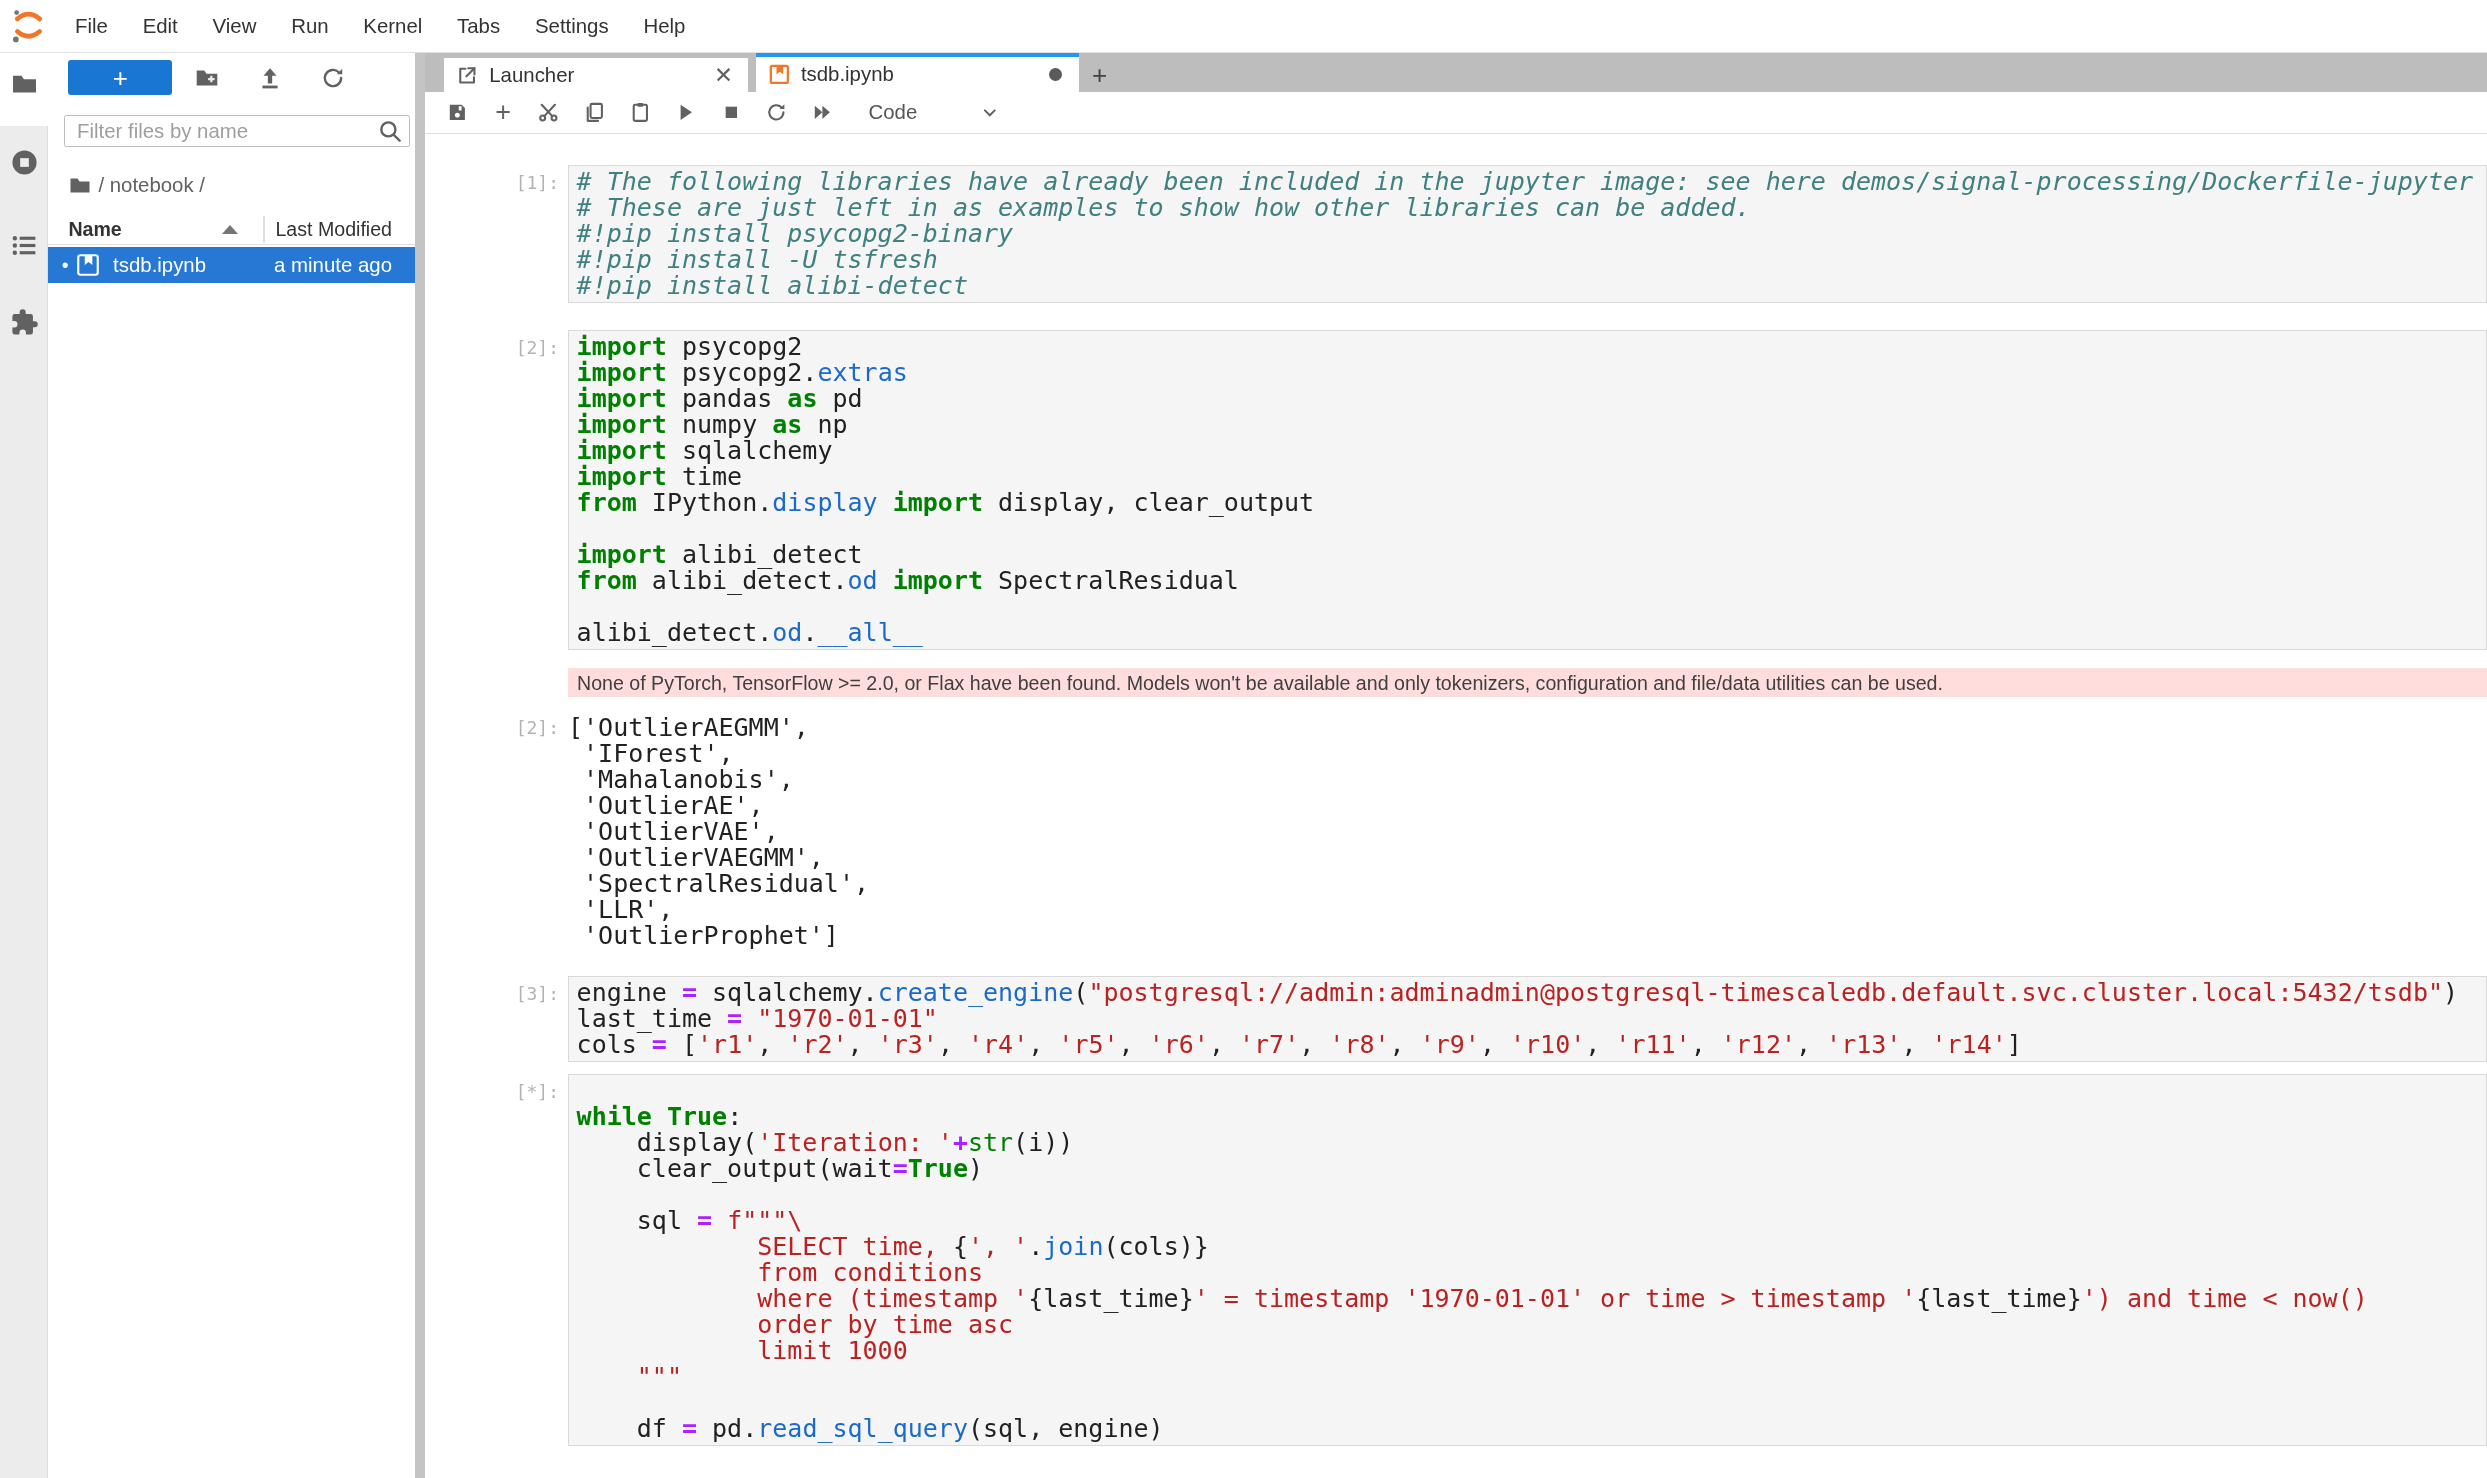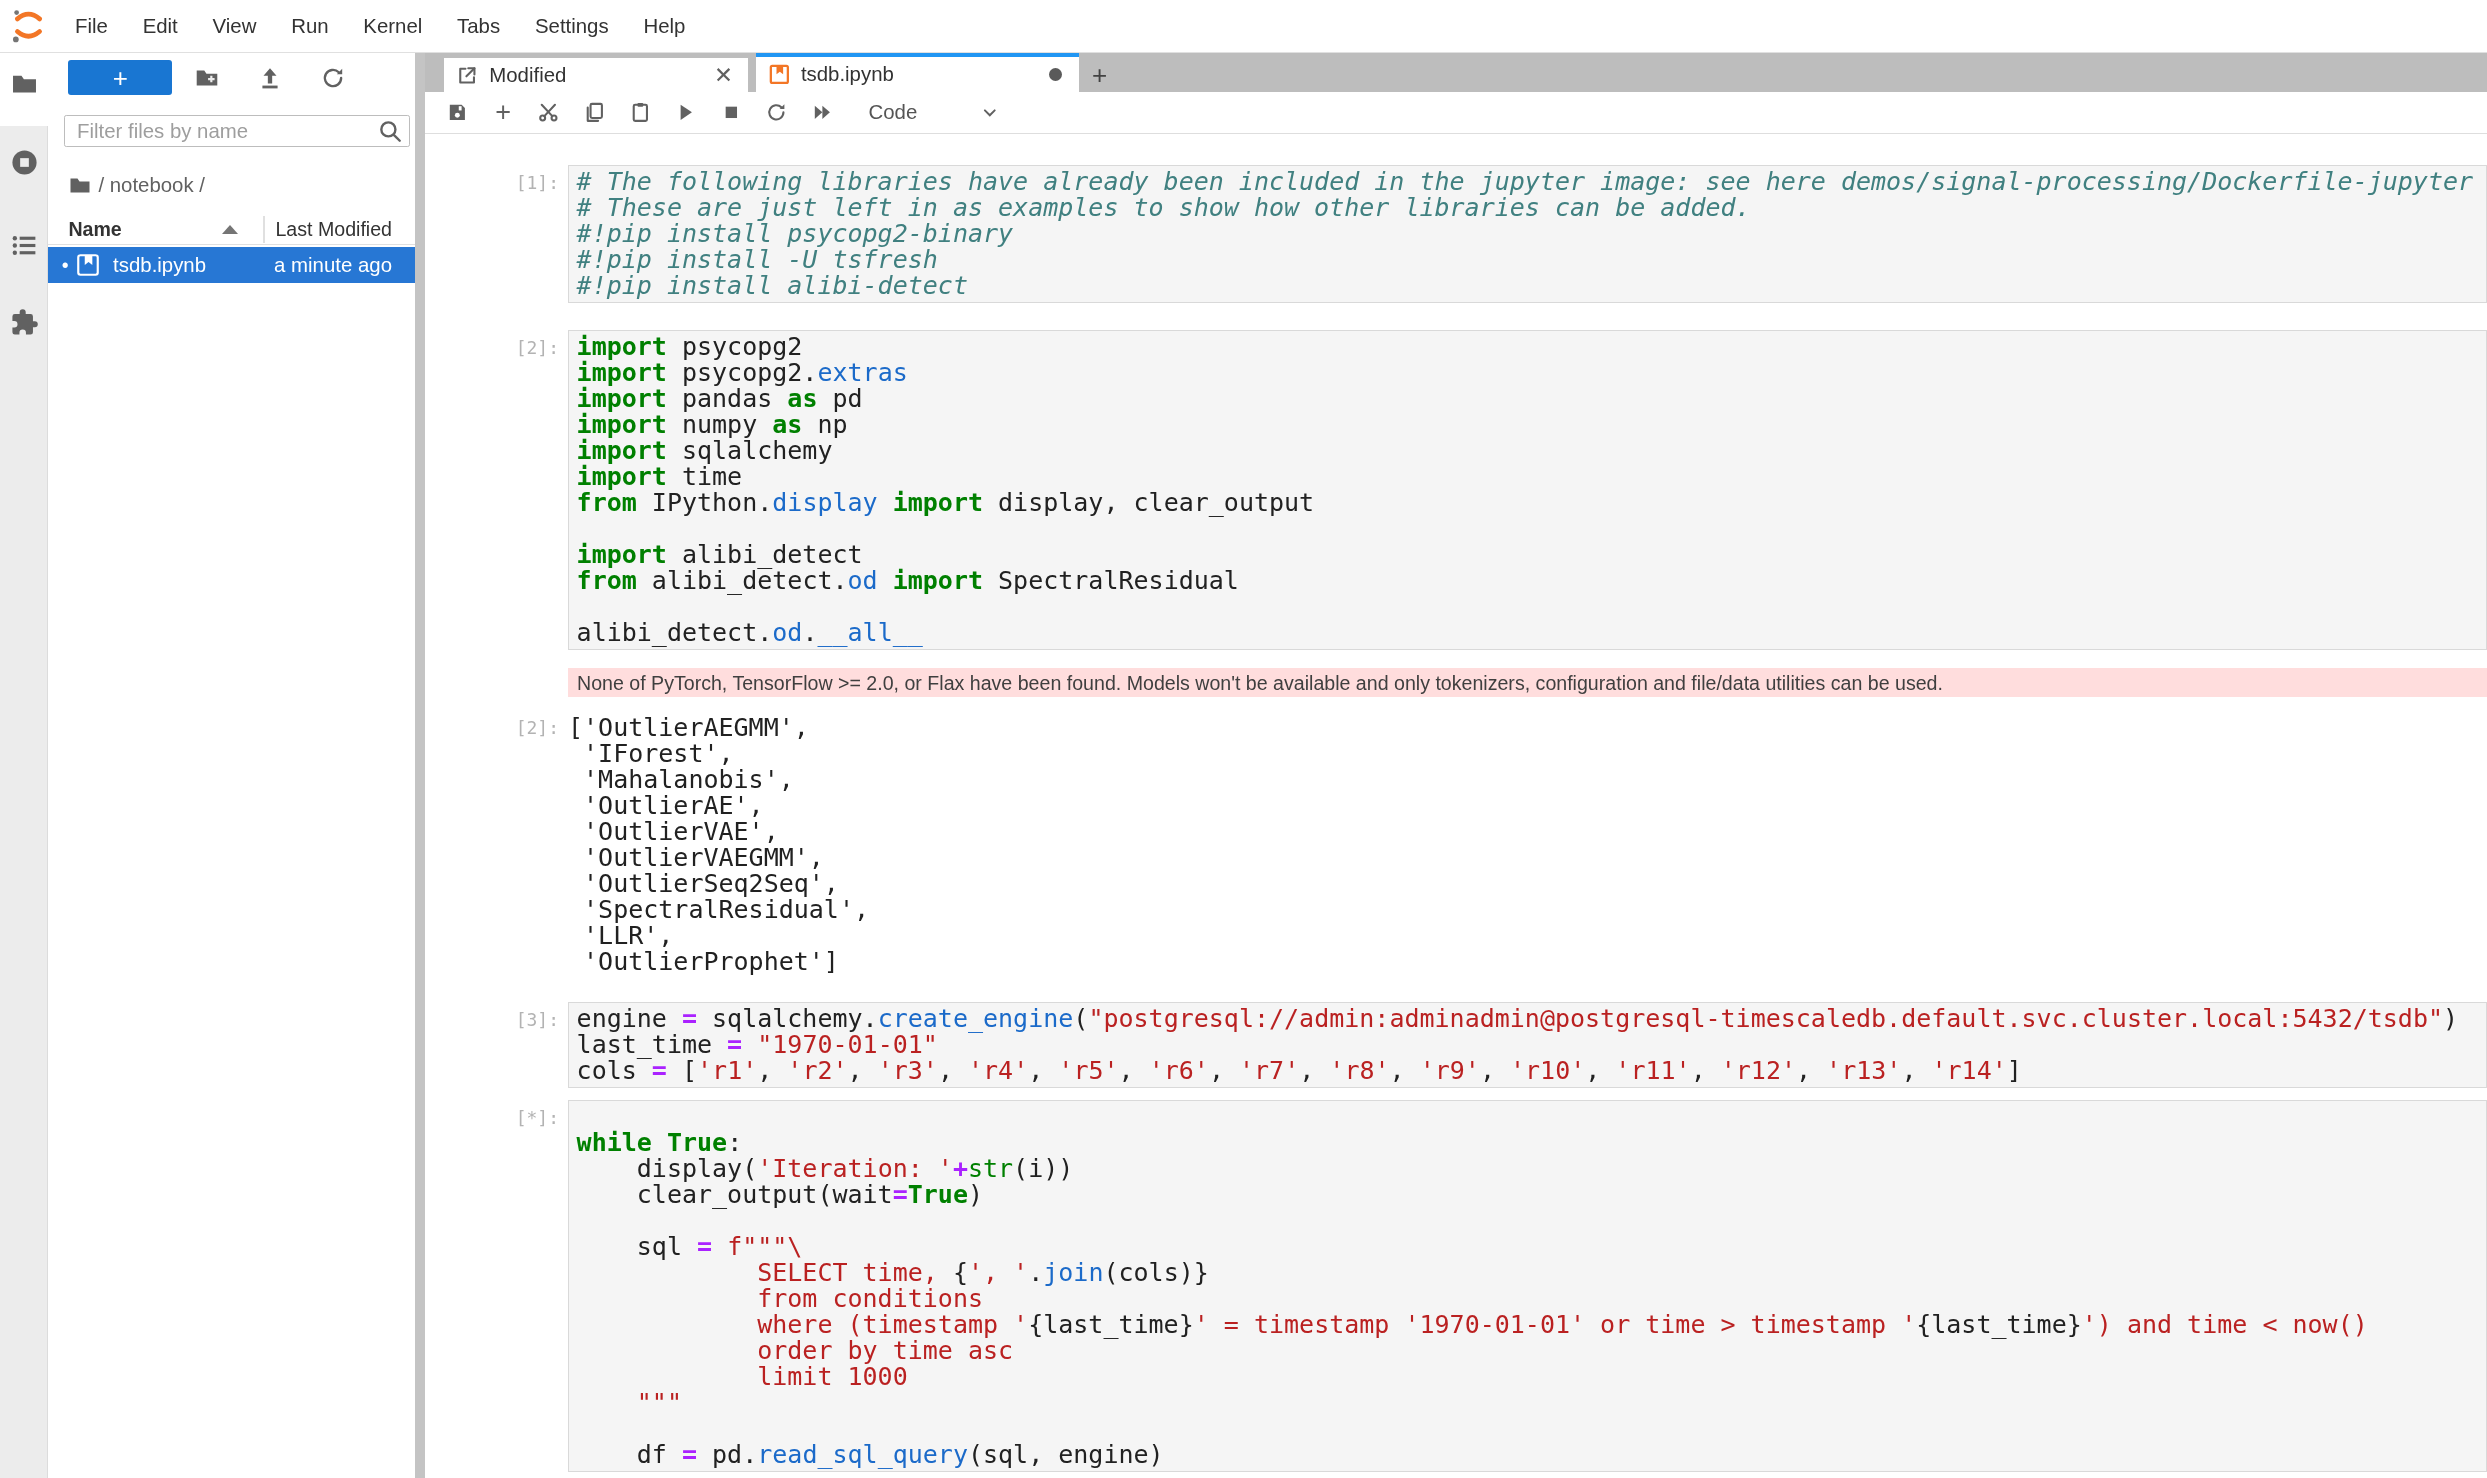--- a/index.html
+++ b/index.html
@@ -213,21 +213,21 @@
 
 <div class="main">
 
   <div class="tabbar">
     <div class="tab inactive">
       <svg class="tab-icon" viewBox="0 0 24 24">
         <path class="icon-stroke" d="M10 5H4.5v14.5H19V14"></path>
         <path class="icon-stroke" d="M13 4.5h6.5V11"></path>
         <path class="icon-stroke" d="M19.5 4.5 11 13"></path>
       </svg>
-      <span class="tab-label">Modified</span>
+      <span class="tab-label">Launcher</span>
       <span class="tab-close">✕</span>
     </div>
     <div class="tab active">
       <svg class="tab-icon" viewBox="0 0 24 24">
         <rect x="3" y="3" width="18" height="18" rx="1.5" fill="none" stroke="#f37626" stroke-width="2.4"></rect>
         <path d="M9 3v9l3.5-2.8L16 12V3z" fill="#f37626"></path>
       </svg>
       <span class="tab-label">tsdb.ipynb</span>
       <span class="dirty-dot"></span>
     </div>
@@ -327,21 +327,20 @@
           <div class="out-stderr">None of PyTorch, TensorFlow &gt;= 2.0, or Flax have been found. Models won't be available and only tokenizers, configuration and file/data utilities can be used.</div>
           <div class="out-result">
             <div class="prompt">[2]:</div>
             <div class="out-body">
               <pre class="cline">['OutlierAEGMM',</pre>
               <pre class="cline"> 'IForest',</pre>
               <pre class="cline"> 'Mahalanobis',</pre>
               <pre class="cline"> 'OutlierAE',</pre>
               <pre class="cline"> 'OutlierVAE',</pre>
               <pre class="cline"> 'OutlierVAEGMM',</pre>
-              <pre class="cline"> 'OutlierSeq2Seq',</pre>
               <pre class="cline"> 'SpectralResidual',</pre>
               <pre class="cline"> 'LLR',</pre>
               <pre class="cline"> 'OutlierProphet']</pre>
             </div>
           </div>
         </div>
         <div class="cell-block">
           <div class="cell-input">
             <div class="prompt">[3]:</div>
             <div class="editor">

